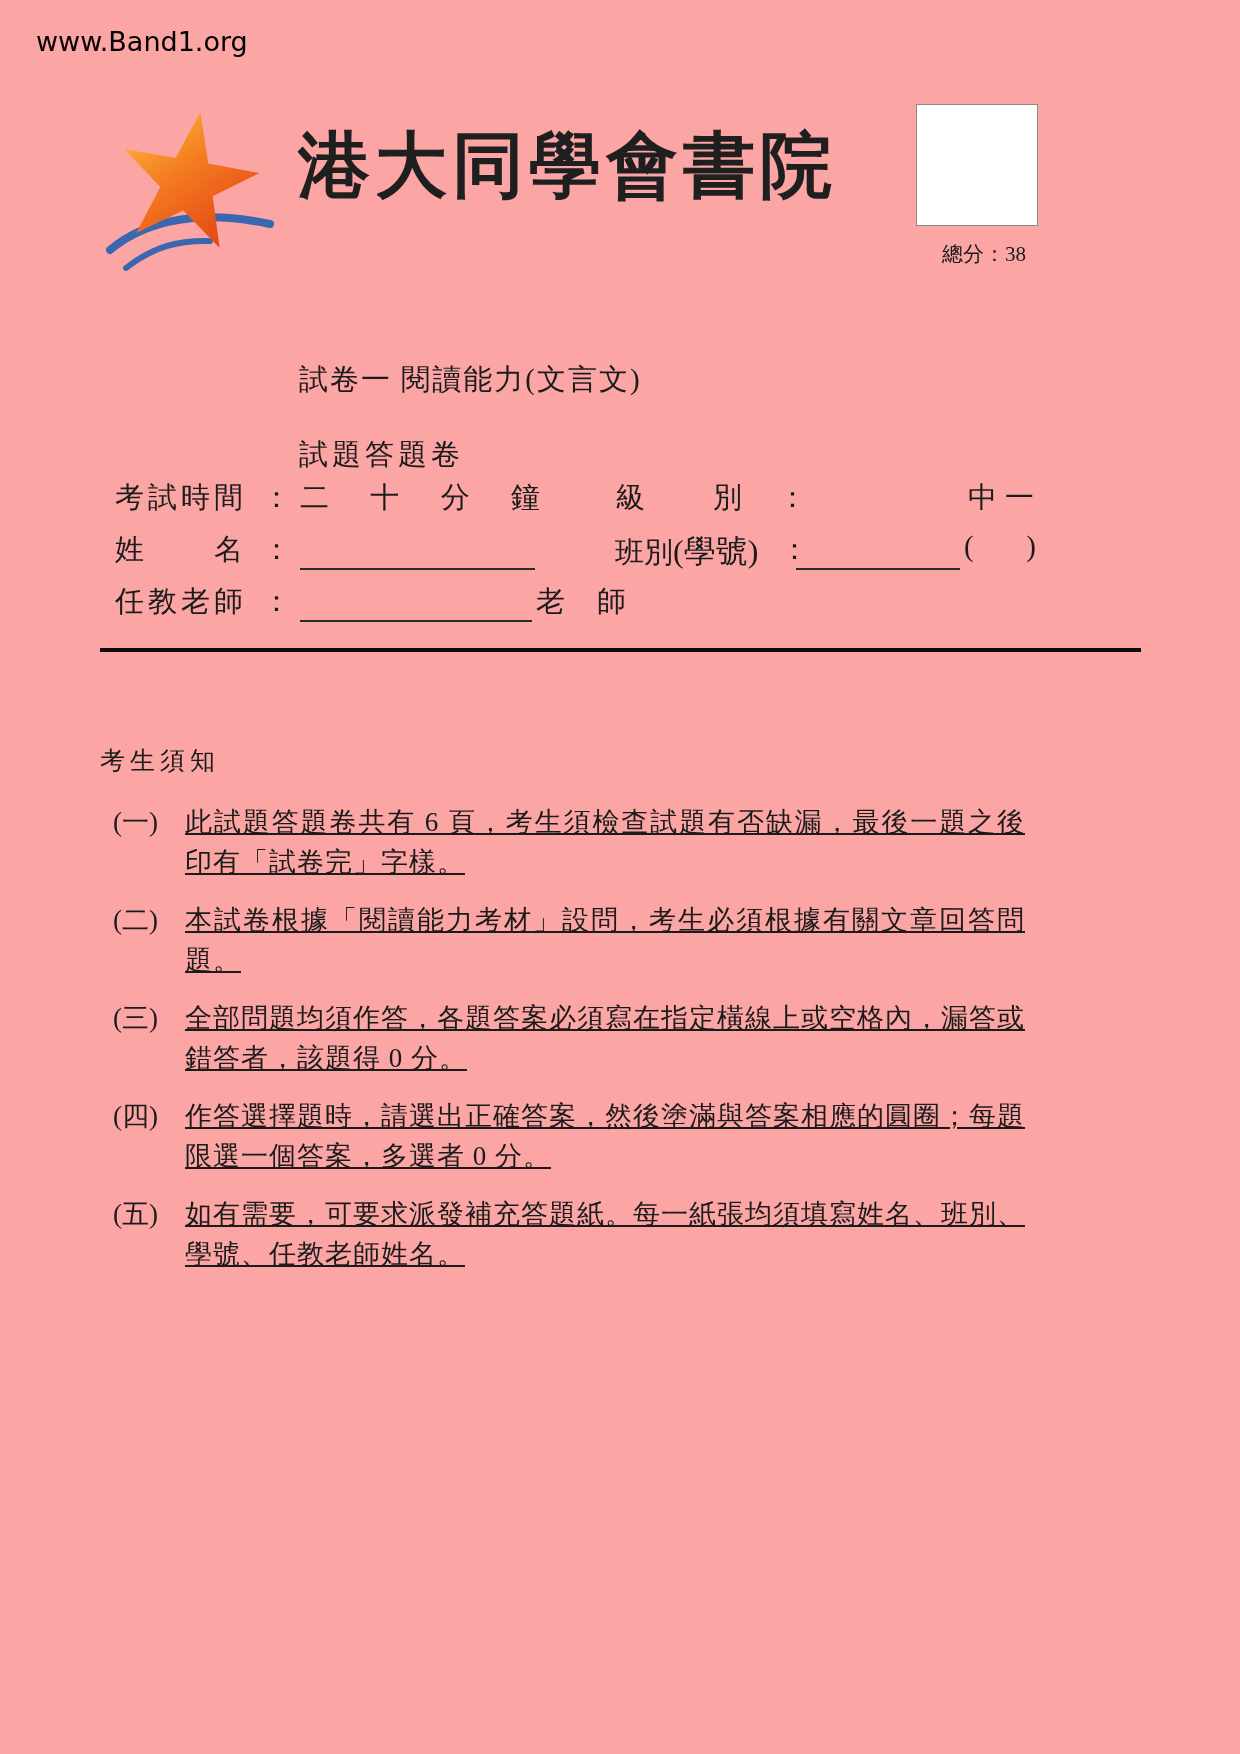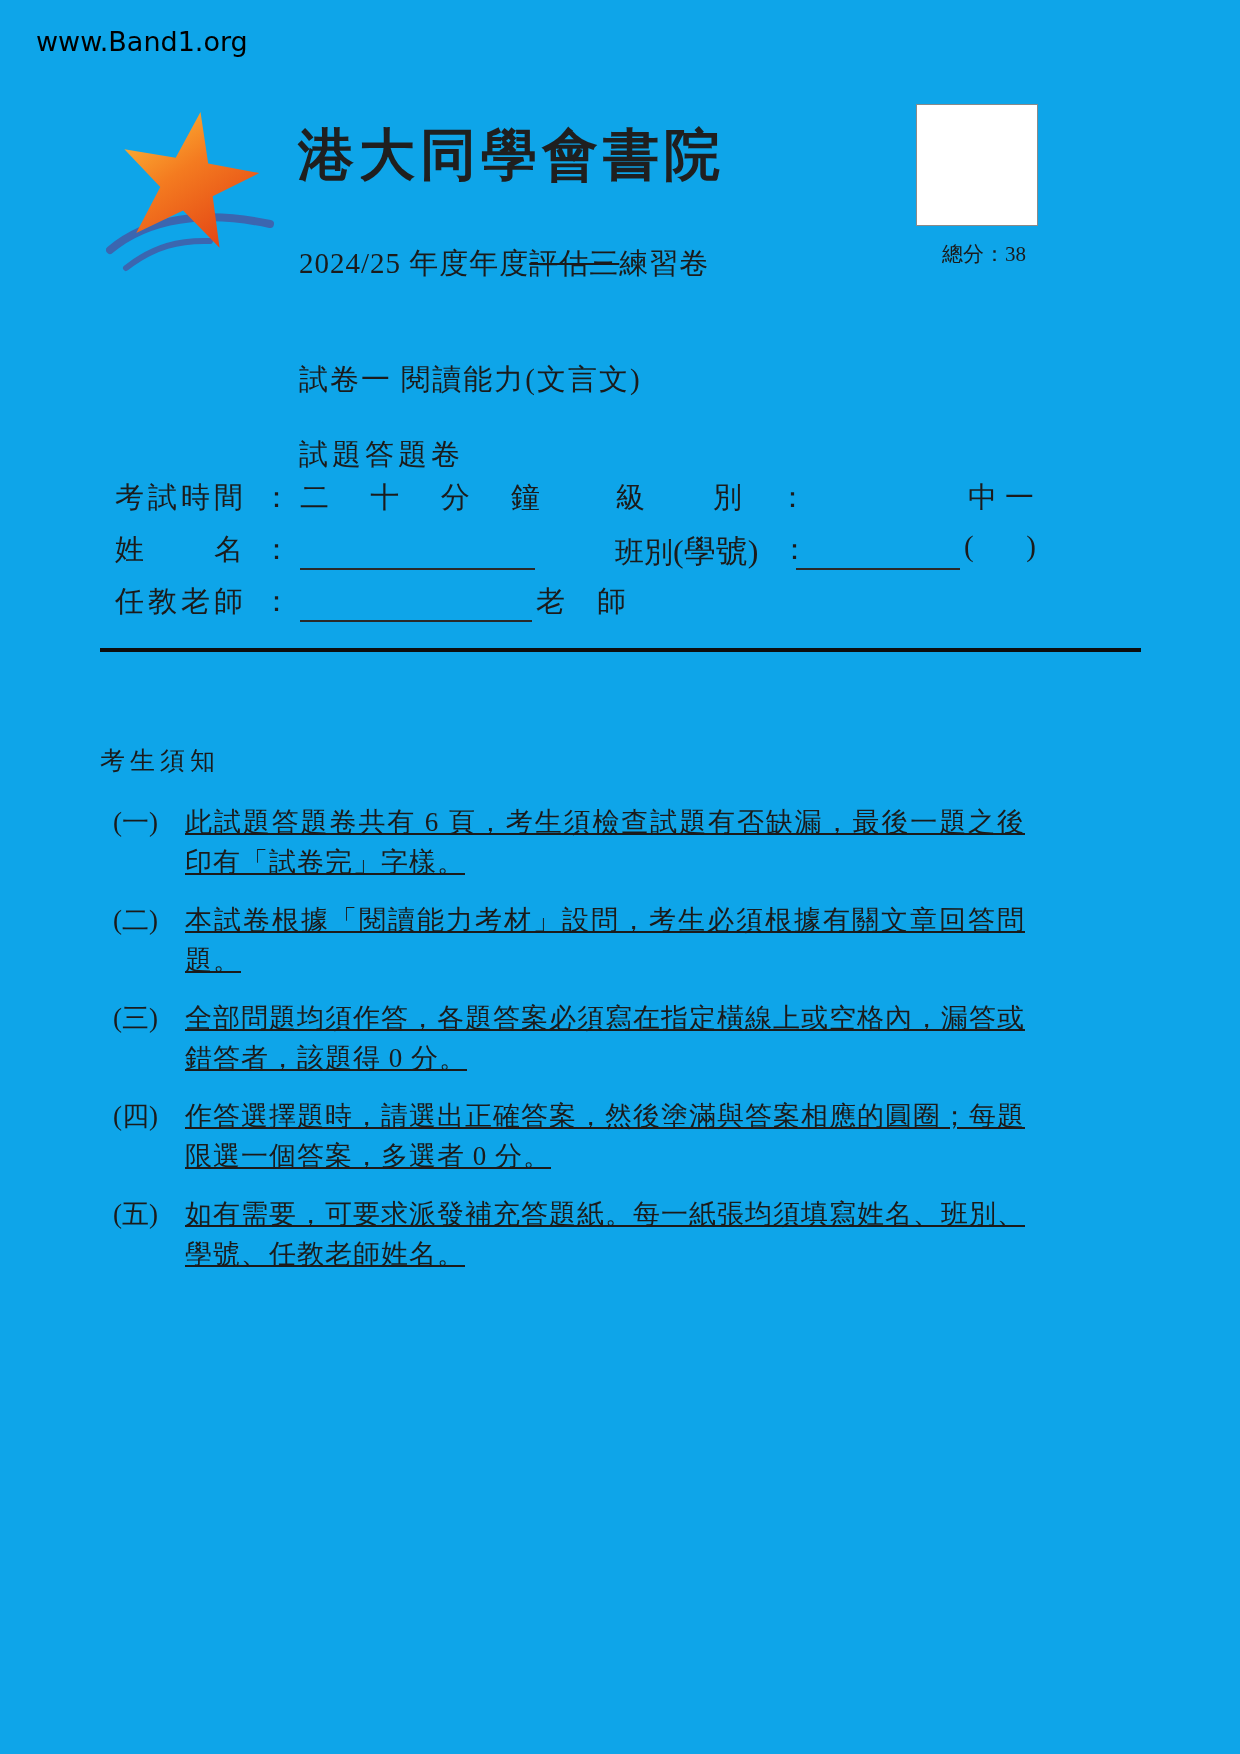--- a/index.html
+++ b/index.html
@@ -1,34 +1,34 @@
 <!DOCTYPE html>
 <html lang="zh-Hant"><head>
 <meta charset="utf-8">
 <style>
   * { box-sizing: border-box; }
   html, body { margin: 0; padding: 0; background: #ffffff; }
   .page {
     position: relative;
     width: 1240px;
     height: 1754px;
-    background: #0ea5e9;
+    background: #fca5a5;
     font-family: "Liberation Serif", "DejaVu Serif", serif;
     color: #1b1b1b;
     overflow: hidden;
   }
   .abs { position: absolute; }
   .watermark {
     font-family: "DejaVu Sans", "Liberation Sans", sans-serif;
     font-size: 27px;
     color: #000;
     white-space: nowrap;
   }
   .school-name {
-    font-size: 56px;
+    font-size: 72px;
     font-weight: bold;
     letter-spacing: 5px;
     color: #1f1f1f;
     white-space: nowrap;
     font-family: "Liberation Serif", "DejaVu Serif", serif;
   }
   .year-line { font-size: 29px; white-space: nowrap; letter-spacing: 1px; }
   .strike { text-decoration: line-through; text-decoration-thickness: 2px; }
   .subject { font-size: 34px; letter-spacing: 10px; white-space: nowrap; }
   .paper-line { font-size: 29px; letter-spacing: 2px; white-space: nowrap; }
@@ -65,23 +65,20 @@
     <path d="M4 152 C 42 120, 98 112, 164 126" fill="none" stroke-width="8" stroke-linecap="round" stroke="#3B66B0"></path>
     <path d="M20 170 C 48 148, 74 142, 104 143" fill="none" stroke-width="6" stroke-linecap="round" stroke="#3B66B0"></path>
     <polygon points="82,13 98.5,62.3 150.5,62.8 108.6,93.7 124.3,143.2 82,113 39.7,143.2 55.4,93.7 13.5,62.8 65.5,62.3" fill="url(#starGrad)" transform="rotate(10 82 85)"></polygon>
   </svg>
 
   <div class="abs school-name" style="left:298px; top:118px;">港大同學會書院</div>
 
   <div class="abs score-box" style="left:916px; top:104px;"></div>
   <div class="abs total-score" style="left:942px; top:240px;">總分：38</div>
 
-  <div class="abs year-line" style="left:299px; top:244px;">
-    <span>2024/25 年度年度</span><span class="strike">評估三</span><span>練習卷</span>
-  </div>
   <div class="abs paper-line" style="left:299px; top:360px;">試卷一 閱讀能力(文言文)</div>
   <div class="abs booklet" style="left:299px; top:415px;margin-top:20px;">試題答題卷</div>
 
   <div class="abs form-text spread" style="left:115px; top:478px; width:128px;">
       <span>考</span>
       <span>試</span>
       <span>時</span>
       <span>間</span>
     </div>
   <div class="abs form-text" style="left:262px; top:478px;">：</div>

